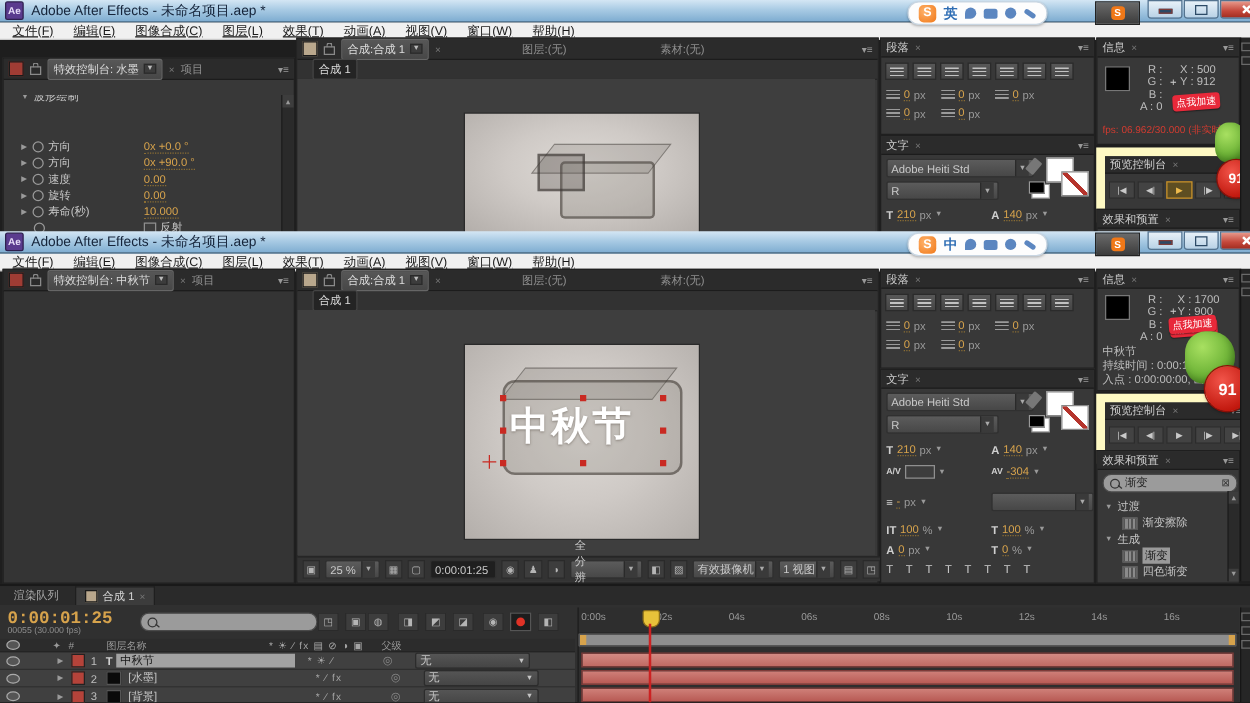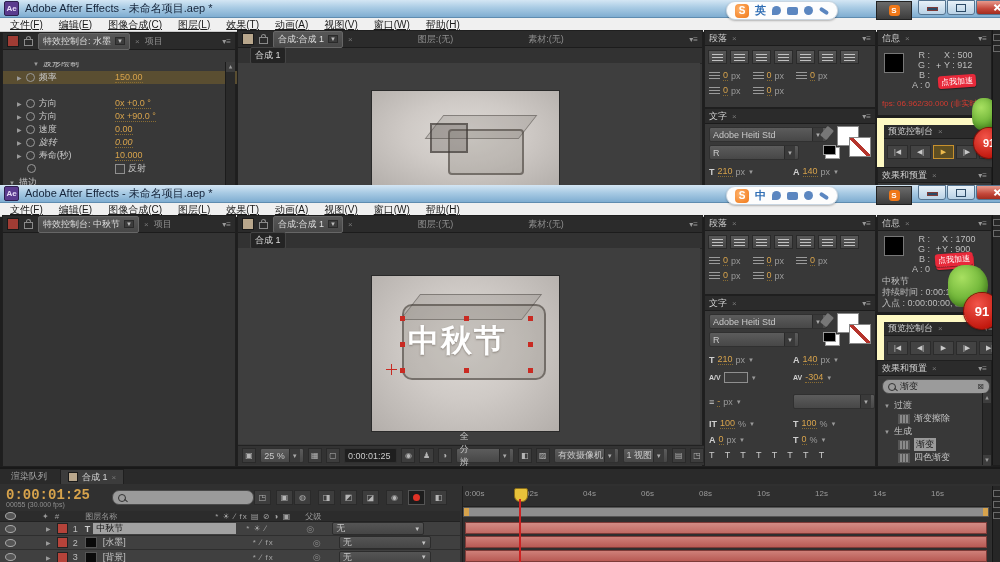--- a/index.html
+++ b/index.html
@@ -161,63 +161,57 @@
       <span class="menuitem">编辑(E)</span>
       <span class="menuitem">图像合成(C)</span>
       <span class="menuitem">图层(L)</span>
       <span class="menuitem">效果(T)</span>
       <span class="menuitem">动画(A)</span>
       <span class="menuitem">视图(V)</span>
       <span class="menuitem">窗口(W)</span>
       <span class="menuitem">帮助(H)</span>
     </div>
 
-    <div class="a panel" style="left:2px;top:32px;width:232px;height:155px;">
+    <div class="a panel" style="left:2px;top:46px;width:232px;height:155px;">
       <div class="ptabrow" style="height:16px;">
         <span class="chip red"></span>
         <span class="lock"></span>
         <span class="tabbox">
             <span>特效控制台: 水墨</span>
             <span class="dv">▼</span>
           </span>
         <span class="xg">×</span>
         <span class="tabtxt">项目</span>
         <span class="pmenu">▾≡</span>
       </div>
-      <div class="a" style="left:0;top:29px;width:224px;height:8px;overflow:hidden;margin-left:16px;">
+      <div class="a" style="left:0;top:29px;width:224px;height:8px;overflow:hidden;">
         <div class="prow" style="top:-5px;">
           <span class="tri">▼</span>
             <span>波形绘制</span>
         </div>
-      </div>
-      <div class="prow sel" style="top:38px;">
-        <span class="tri">▶</span>
-          <span class="stopw"></span>
-        <span>频率</span>
-          <span class="oval">150.00</span>
       </div>
       <div class="prow" style="top:64px;">
         <span class="tri">▶</span>
           <span class="stopw"></span>
         <span>方向</span>
           <span class="oval">0x +0.0 °</span>
       </div>
       <div class="prow" style="top:77px;">
         <span class="tri">▶</span>
           <span class="stopw"></span>
         <span>方向</span>
           <span class="oval">0x +90.0 °</span>
       </div>
       <div class="prow" style="top:90px;">
         <span class="tri">▶</span>
           <span class="stopw"></span>
         <span>速度</span>
           <span class="oval">0.00</span>
       </div>
-      <div class="prow" style="top:103px;font-style:italic;">
+      <div class="prow" style="top:103px;">
         <span class="tri">▶</span>
           <span class="stopw"></span>
         <span>旋转</span>
           <span class="oval">0.00</span>
       </div>
       <div class="prow" style="top:116px;">
         <span class="tri">▶</span>
           <span class="stopw"></span>
         <span>寿命(秒)</span>
           <span class="oval">10.000</span>

